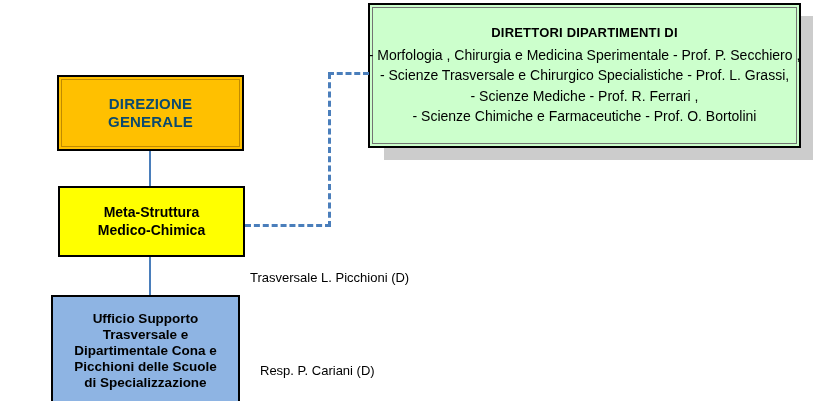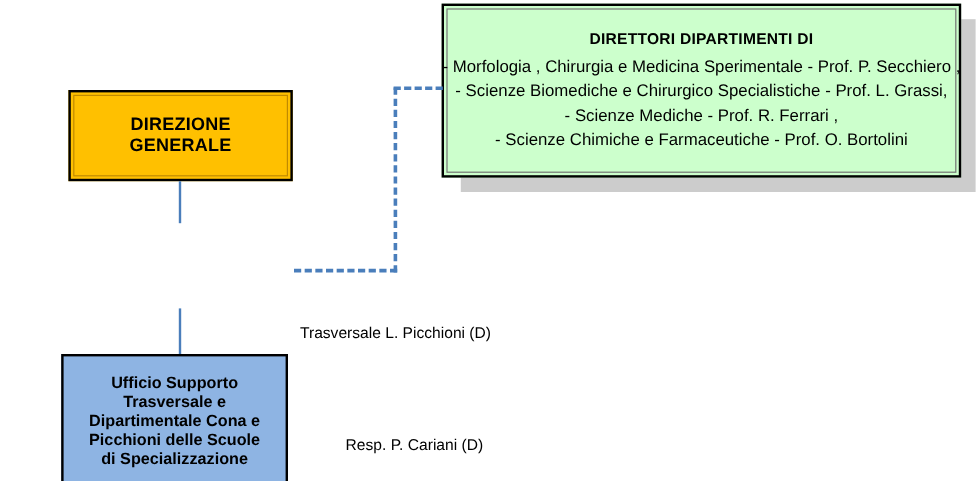--- a/index.html
+++ b/index.html
@@ -51,21 +51,21 @@
     border: 1px solid #c08a00;
     box-sizing: border-box;
     display: flex;
     align-items: center;
     justify-content: center;
     background: #ffc000;
   }
   #node-direzione-generale .label {
     font-size: 15px;
     font-weight: bold;
-    color: #000000;
+    color: #0c4a6e;
     letter-spacing: 0.2px;
   }
 
   
   #node-meta-struttura {
     left: 58px;
     top: 186px;
     width: 187px;
     height: 71px;
     border: 2px solid #000000;
@@ -187,48 +187,52 @@
     position: absolute;
     font-size: 13px;
     color: #000000;
     white-space: nowrap;
   }
   #caption-coordinatore {
     left: 250px;
     top: 270px;
   }
   #caption-responsabile {
-    left: 288px;
+    left: 260px;
     top: 363px;
   }
 </style>
 </head>
 <body>
 
 <div id="canvas">
 
   <div id="shadow-direttori"></div>
 
   <div class="node" id="node-direttori">
     <div class="inner">
       <div class="dept-title">DIRETTORI DIPARTIMENTI DI</div>
       <div class="dept-line">-  Morfologia , Chirurgia e Medicina Sperimentale  -  Prof. P. Secchiero ,</div>
-      <div class="dept-line">- Scienze Biomediche e Chirurgico Specialistiche  -  Prof. L. Grassi,</div>
+      <div class="dept-line">- Scienze Trasversale e Chirurgico Specialistiche  -  Prof. L. Grassi,</div>
       <div class="dept-line">- Scienze Mediche  -  Prof. R. Ferrari ,</div>
       <div class="dept-line">- Scienze Chimiche e Farmaceutiche  -  Prof. O. Bortolini</div>
     </div>
   </div>
 
   <div class="node" id="node-direzione-generale">
     <div class="inner">
       <span class="label">DIREZIONE
 GENERALE</span>
     </div>
   </div>
 
+  <div class="node" id="node-meta-struttura">
+    <span class="label">Meta-Struttura
+Medico-Chimica</span>
+  </div>
 
   <div class="node" id="node-ufficio-supporto">
     <span class="label">Ufficio Supporto
 Trasversale e
 Dipartimentale Cona e
 Picchioni delle Scuole
 di Specializzazione</span>
   </div>
 
   <div class="conn-solid-v" id="conn-dg-to-meta"></div>

